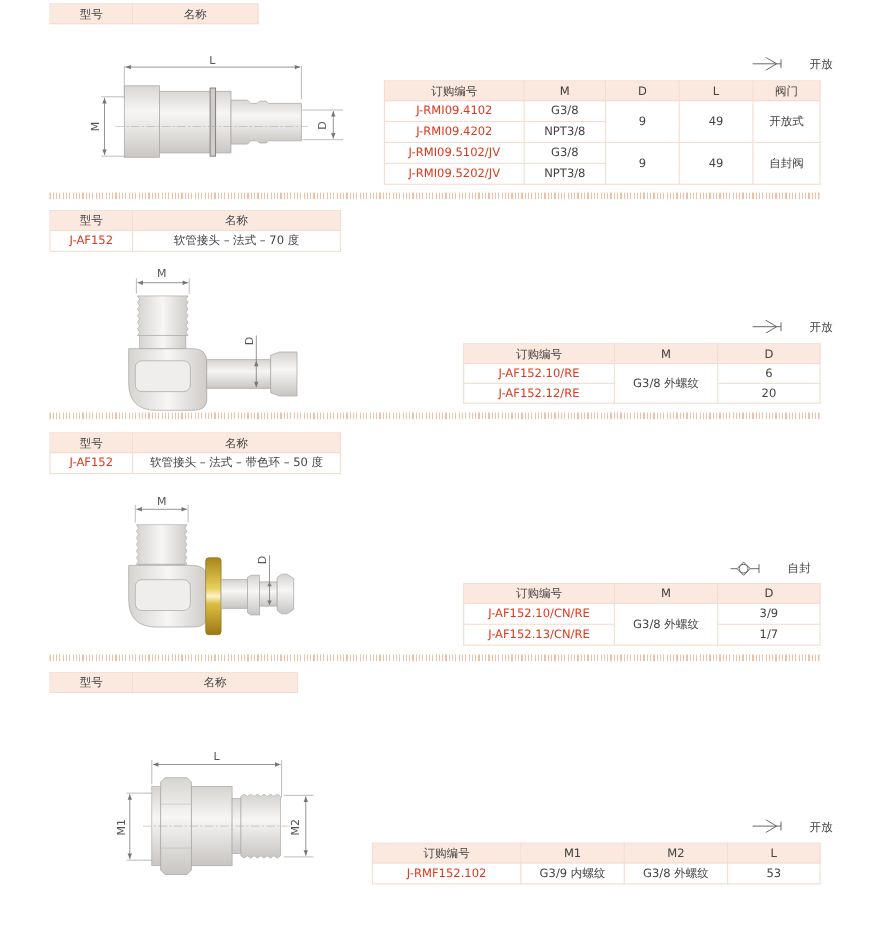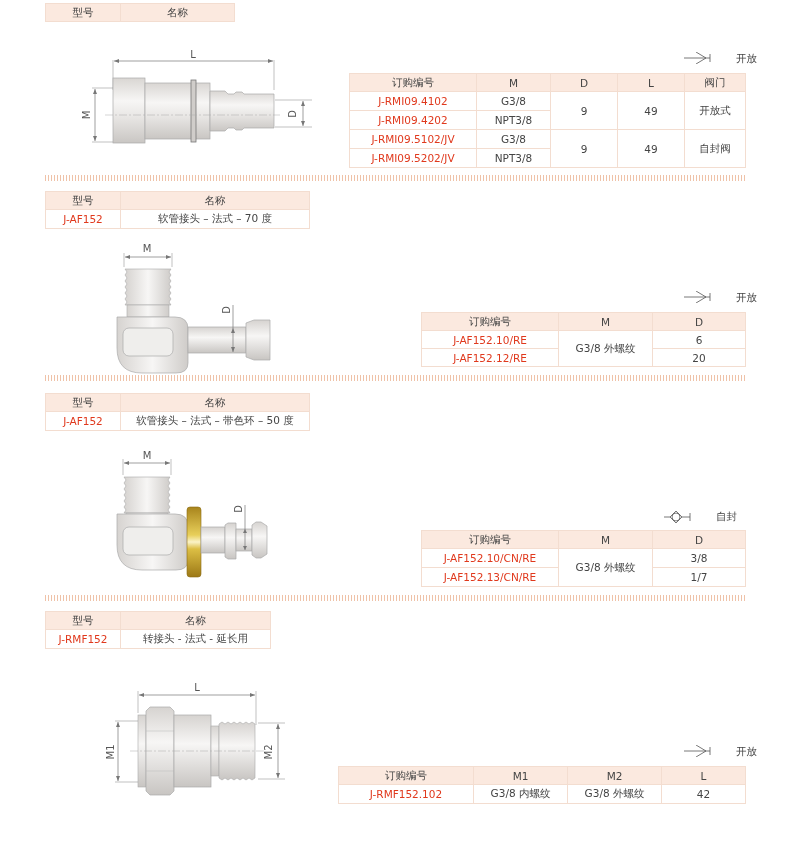--- a/index.html
+++ b/index.html
@@ -306,44 +306,40 @@
     </colgroup>
   <tbody>
       <tr style="height:18px">
     <th>订购编号</th>
     <th>M</th>
     <th>D</th>
   </tr>
   <tr style="height:19px">
     <td class="red">J-AF152.10/CN/RE</td>
     <td rowspan="2">G3/8 外螺纹</td>
-    <td>3/8</td>
+    <td>3/9</td>
   </tr>
   <tr style="height:19px">
     <td class="red">J-AF152.13/CN/RE</td>
     <td>1/7</td>
   </tr>
 </tbody>
   </table>
 
 <div class="sep" style="top:595px;"></div>
 
 <table class="info" style="left:45px; top:611px; width:225px;">
   <colgroup>
       <col style="width:75px">
       <col style="width:150px">
     </colgroup>
   <tbody>
       <tr style="height:18px">
     <th>型号</th>
     <th>名称</th>
-  </tr>
-  <tr style="height:19px">
-    <td class="red">J-RMF152</td>
-    <td>转接头 - 法式 - 延长用</td>
   </tr>
 </tbody>
   </table>
 
 <div class="drawing" style="left:100px; top:675px;">
   <svg width="200" height="130" viewBox="0 0 200 130">
     <defs>
       <linearGradient id="metalH3" x1="0" y1="0" x2="0" y2="1">
         <stop offset="0" stop-color="#d6d3d0"></stop>
         <stop offset="0.4" stop-color="#f7f6f5"></stop>
@@ -402,18 +398,18 @@
     </colgroup>
   <tbody>
       <tr style="height:18px">
     <th>订购编号</th>
     <th>M1</th>
     <th>M2</th>
     <th>L</th>
   </tr>
   <tr style="height:19px">
     <td class="red">J-RMF152.102</td>
-    <td>G3/8 内螺纹</td>
+    <td>G3/9 内螺纹</td>
     <td>G3/8 外螺纹</td>
-    <td>42</td>
+    <td>53</td>
   </tr>
 </tbody>
   </table>
 
 </body></html>

